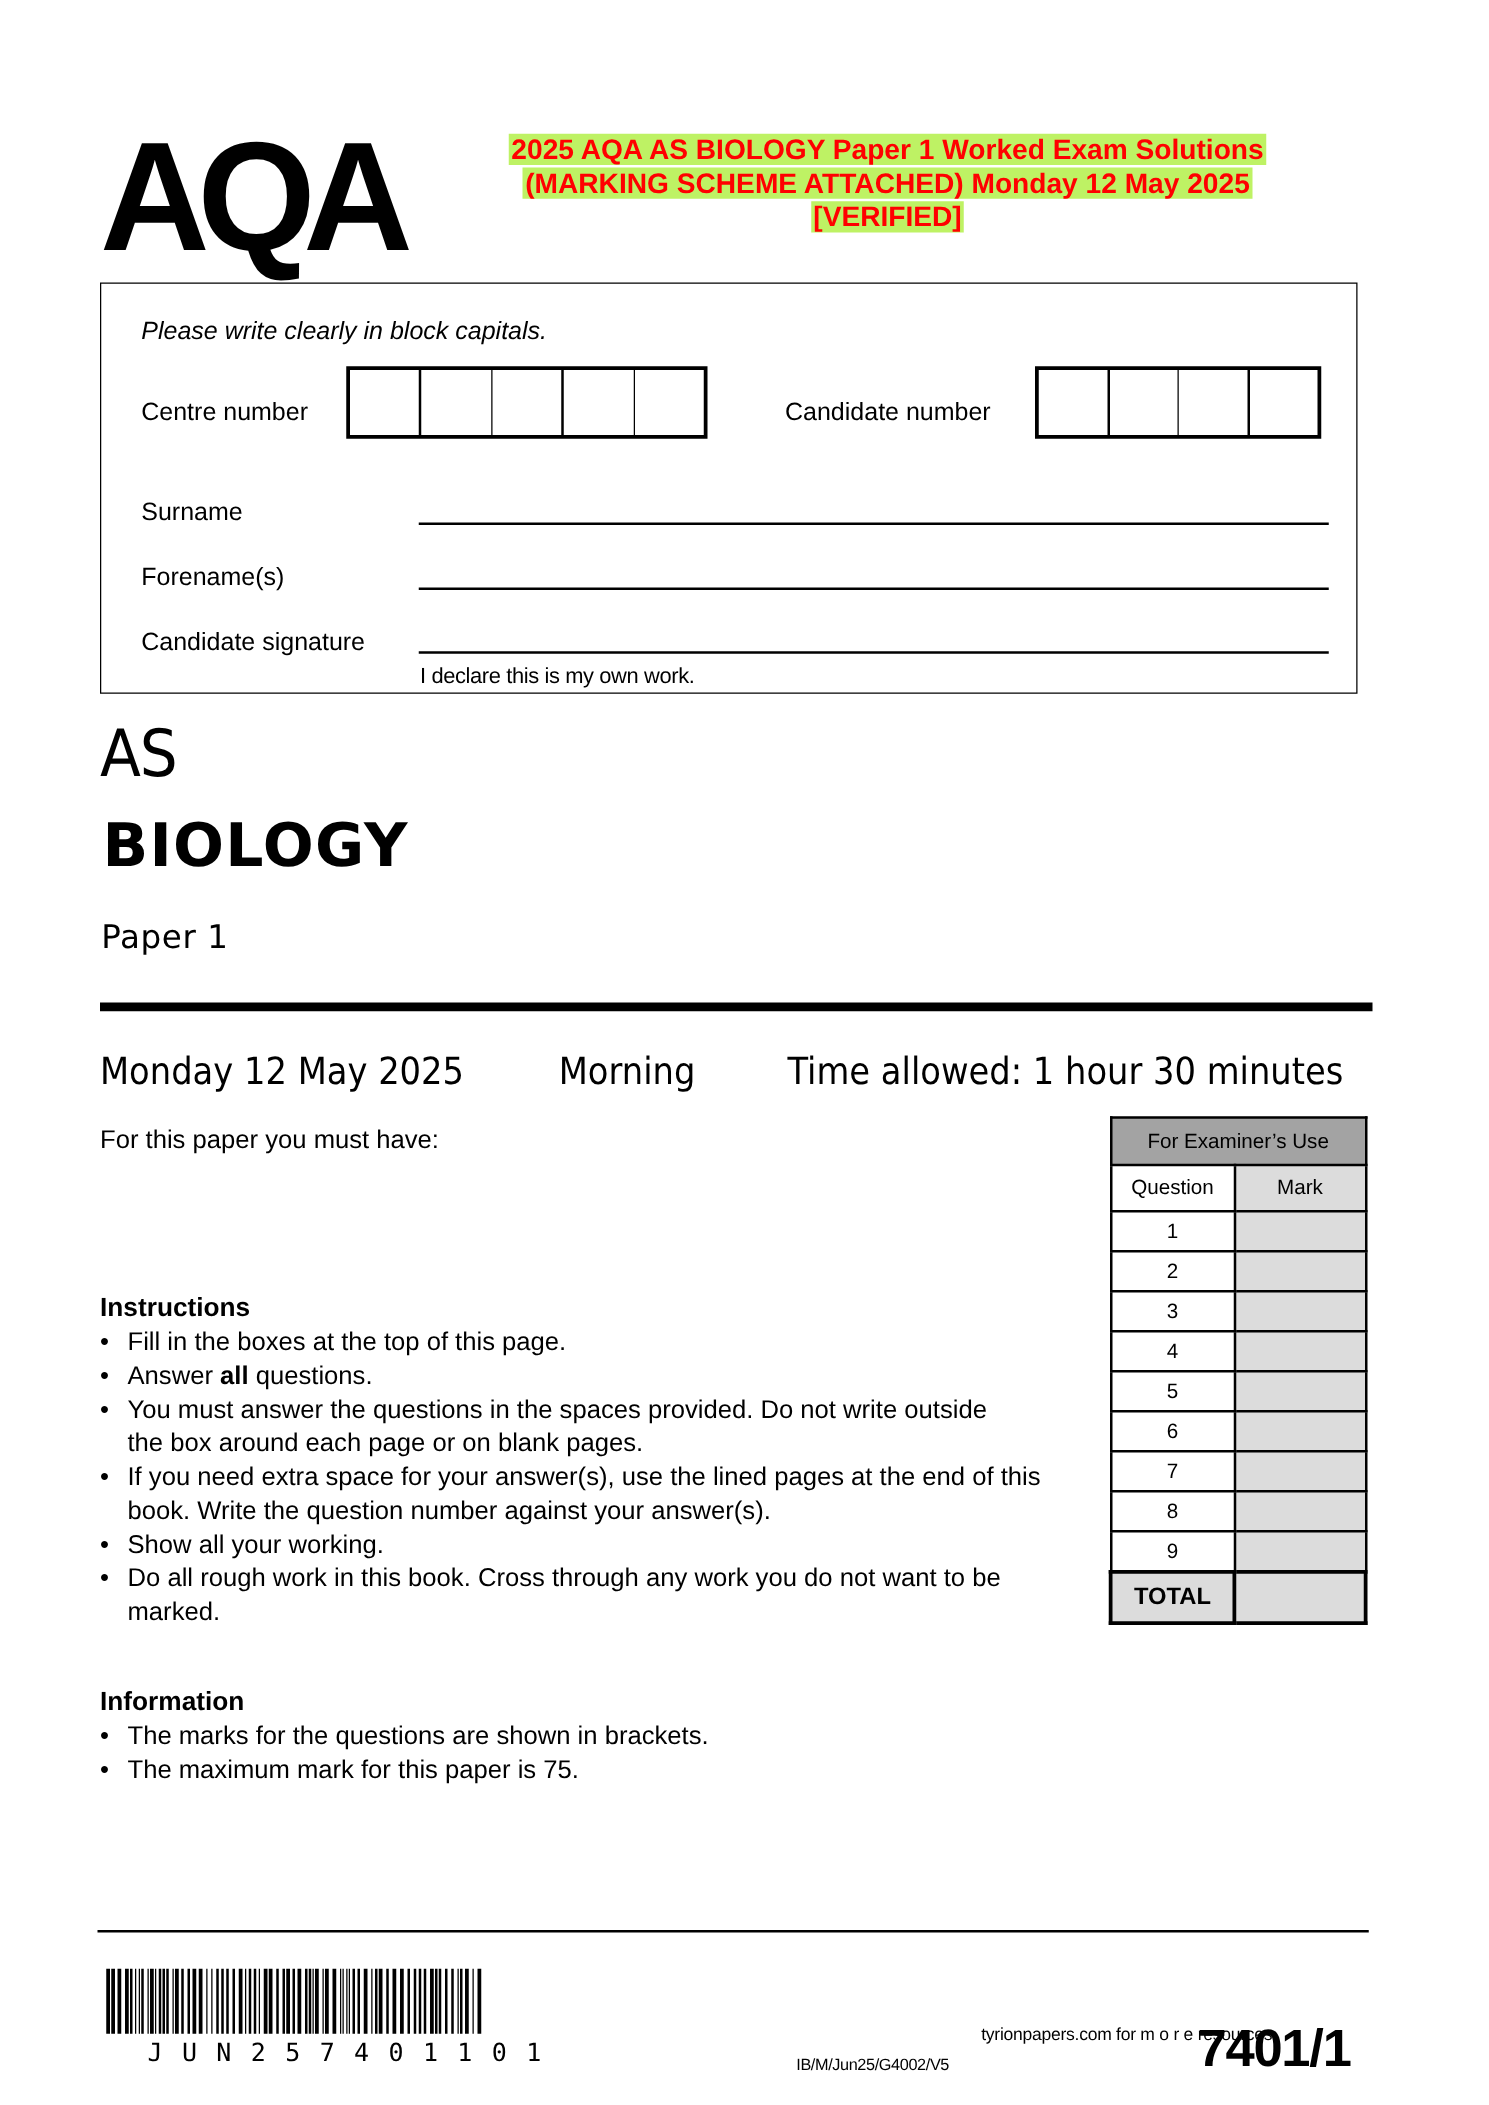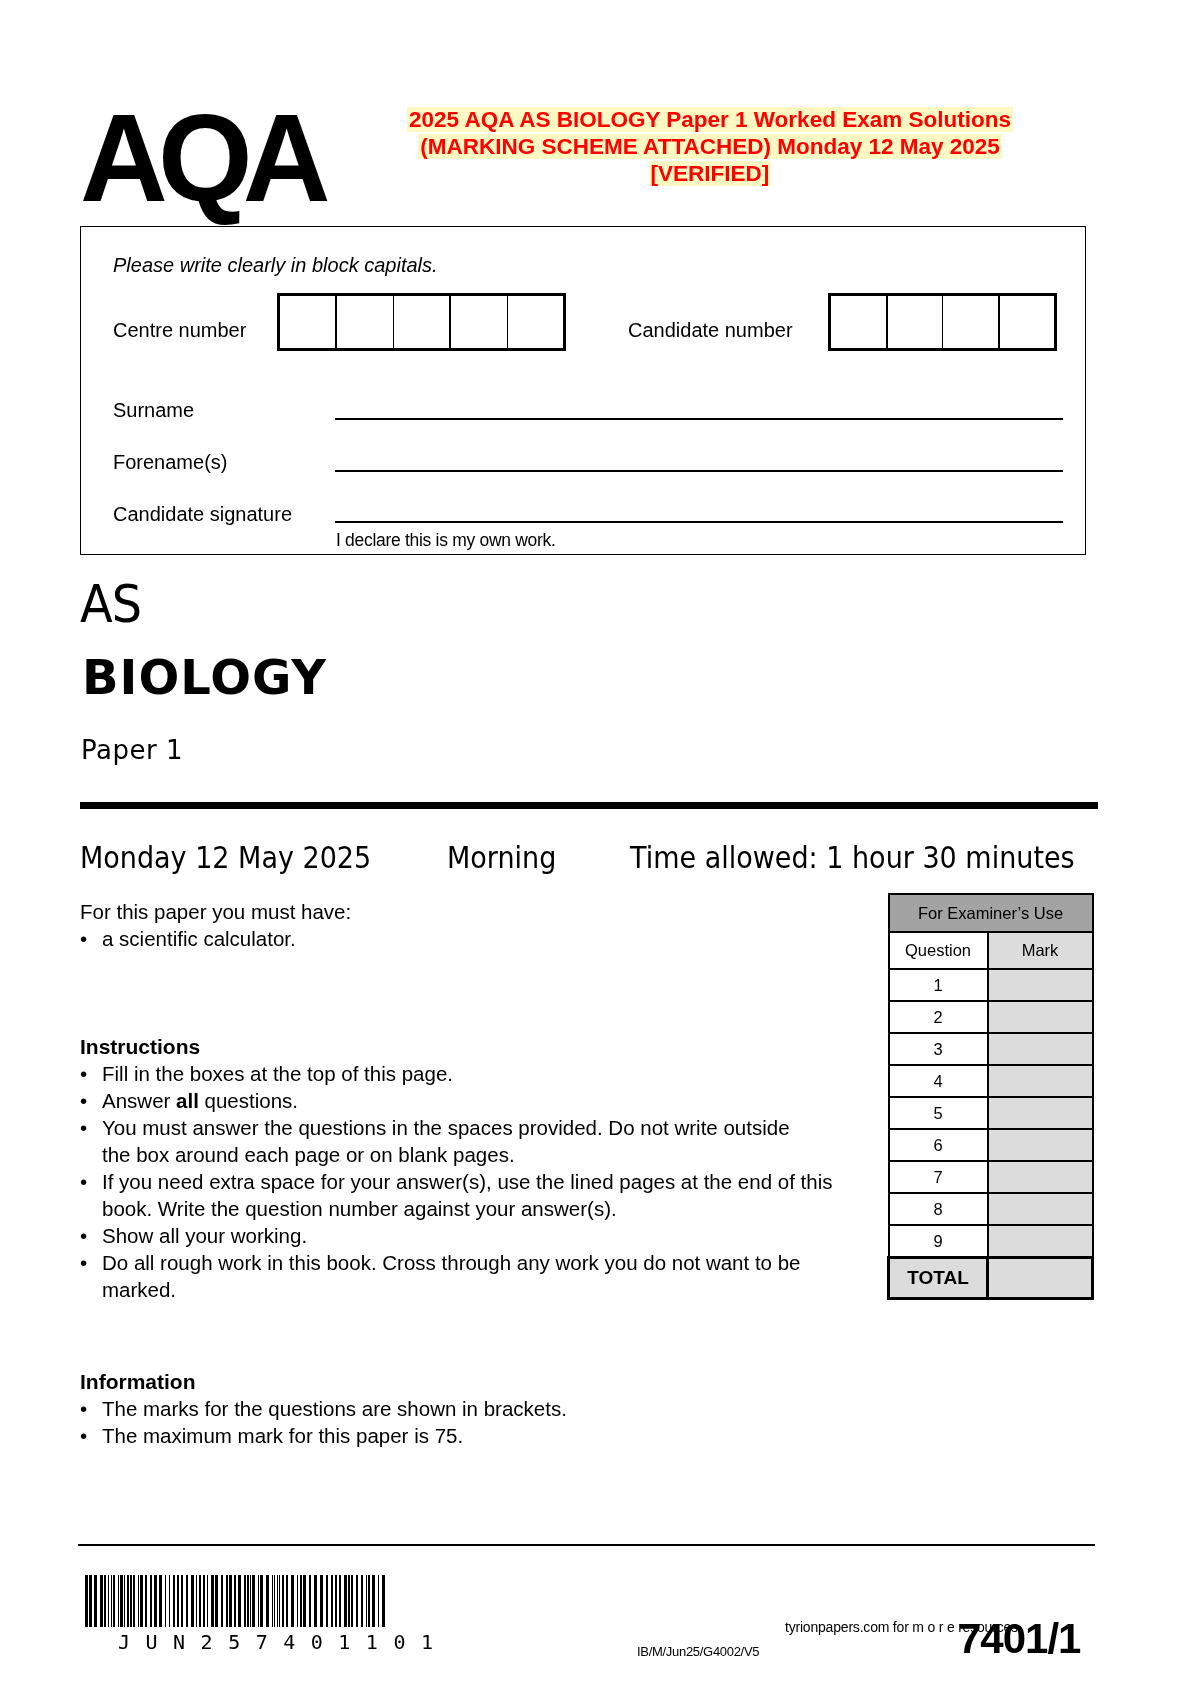--- a/index.html
+++ b/index.html
@@ -7,21 +7,21 @@
          font-family: "Liberation Sans", sans-serif; color: #000; }
   .abs { position: absolute; }
 
   
   .logo { left: 80px; top: 96px; font-family: "Liberation Sans", sans-serif; font-weight: bold;
           font-size: 124px; letter-spacing: -10px; line-height: 1; transform: scaleX(0.98); transform-origin: left top; }
 
   
   .promo { left: 370px; top: 106px; width: 680px; text-align: center;
            font-weight: bold; font-size: 22.5px; line-height: 27px; color: #ff0000; }
-  .promo span { background: #fef9c3; padding: 0 2px; }
+  .promo span { background: #bef264; padding: 0 2px; }
 
   
   .form-box { left: 80px; top: 226px; width: 1006px; height: 329px; border: 1.5px solid #000; box-sizing: border-box; }
   .lbl { font-size: 20px; line-height: 1; }
   .cells { display: flex; border: 3px solid #000; height: 58px; box-sizing: border-box; }
   .cells .cell { flex: 1; border-left: 2px solid #000; }
   .cells .cell:first-child { border-left: none; }
   .cells .cell.thin { border-left-width: 1px; }
   .wline { height: 0; border-top: 2.5px solid #000; }
 
@@ -101,37 +101,36 @@
 <div class="abs paper">Paper 1</div>
 <div class="abs rule-thick"></div>
 
 <div class="abs dateline" style="left:80px;">Monday 12 May 2025</div>
 <div class="abs dateline" style="left:447px;">Morning</div>
 <div class="abs dateline" style="left:630px;">Time allowed: 1 hour 30 minutes</div>
 
 <div class="abs section" style="top:898px; width:760px;">
   <div>For this paper you must have:</div>
   <ul>
-    <li>a scientific calculator.</li>
   </ul>
 </div>
 
 <div class="abs section" style="top:1033px; width:780px;">
   <h3>Instructions</h3>
   <ul>
     <li><span>Fill in the boxes at the top of this page.</span></li>
     <li><span>Answer </span><b>all</b><span> questions.</span></li>
     <li style="padding-right:70px;"><span>You must answer the questions in the spaces provided.  Do not write outside the box around each page or on blank pages.</span></li>
     <li><span>If you need extra space for your answer(s), use the lined pages at the end of this book.  Write the question number against your answer(s).</span></li>
     <li><span>Show all your working.</span></li>
     <li style="padding-right:40px;"><span>Do all rough work in this book.  Cross through any work you do not want to be marked.</span></li>
   </ul>
 </div>
 
-<div class="abs section" style="top:1348px; width:760px;margin-top:20px;">
+<div class="abs section" style="top:1348px; width:760px;">
   <h3>Information</h3>
   <ul>
     <li>The marks for the questions are shown in brackets.</li>
     <li>The maximum mark for this paper is 75.</li>
   </ul>
 </div>
 
 <table class="abs exam">
   <tbody>
       <tr>

